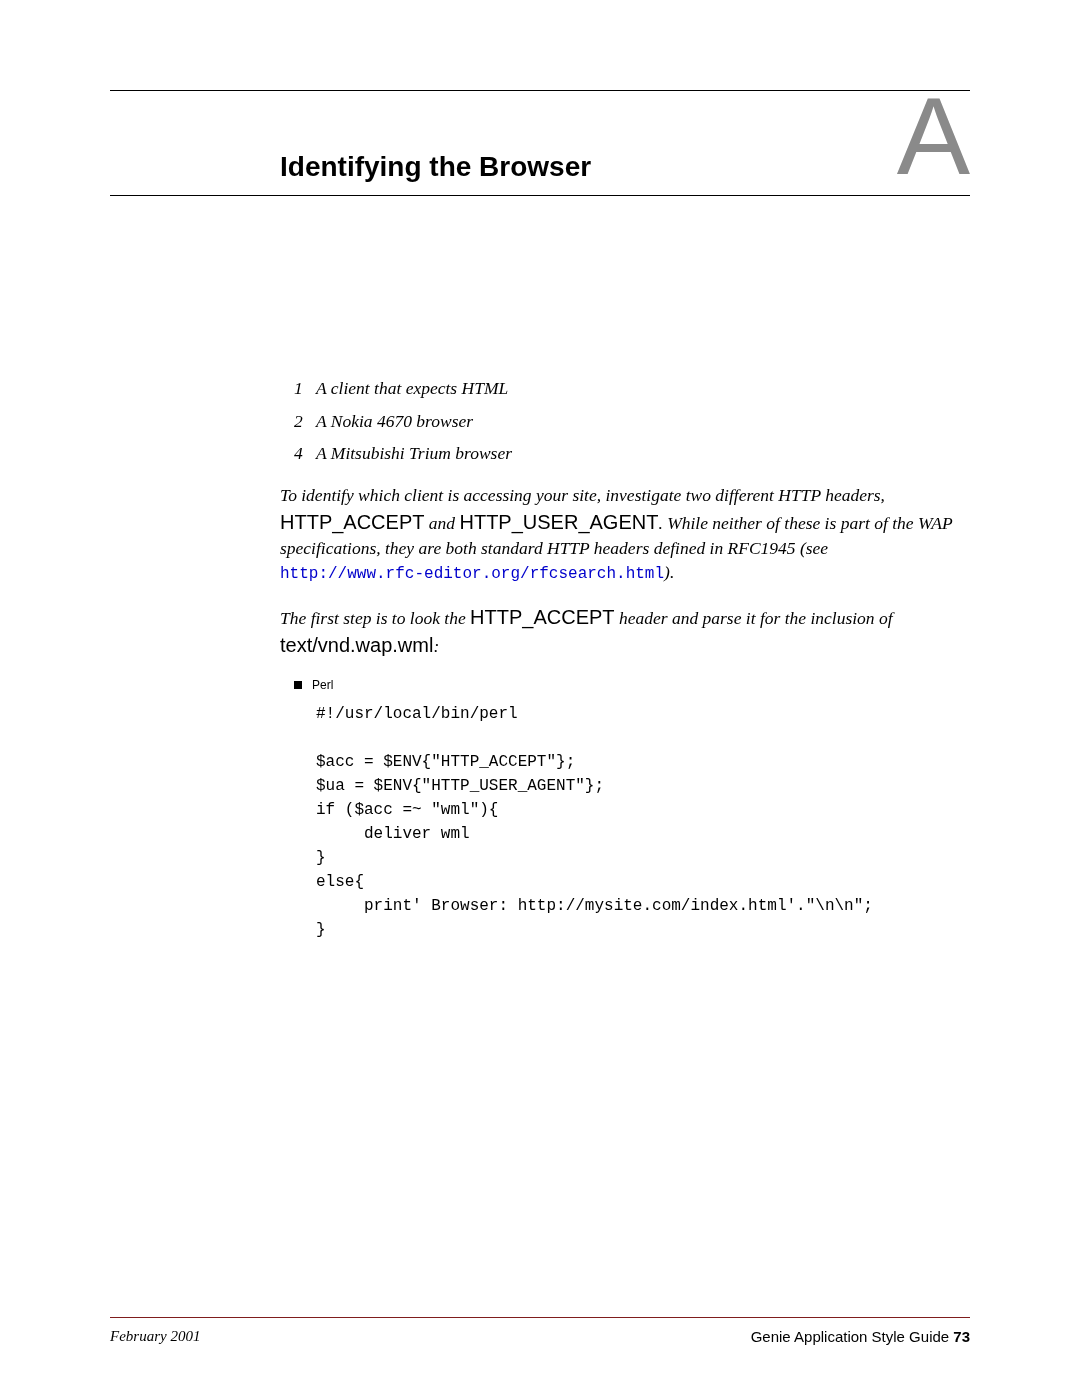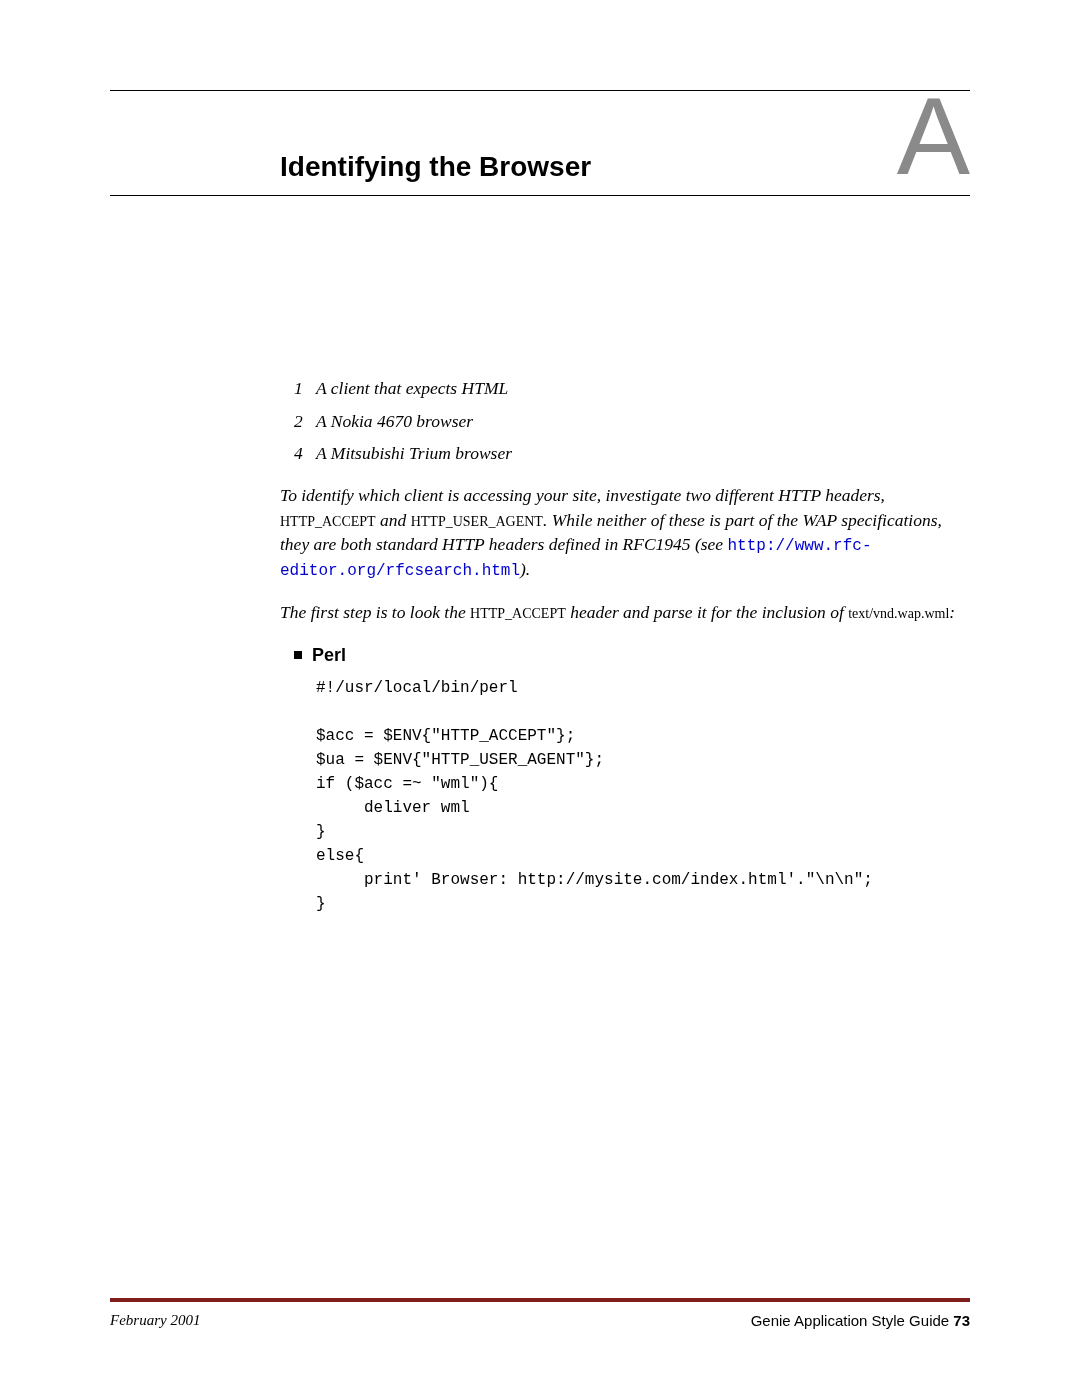--- a/index.html
+++ b/index.html
@@ -69,23 +69,23 @@
   .num-list .num {
     display: inline-block;
     width: 18px;
     font-style: italic;
   }
   .para {
     font-style: italic;
     margin-bottom: 10px;
   }
   .mono {
-    font-family: Liberation Serif, serif;
+    font-family: Liberation Sans, sans-serif;
     font-style: normal;
-    font-size: 14px;
+    font-size: 20px;
   }
   .link {
     font-family: 'Courier New', Courier, monospace;
     font-style: normal;
     color: #0000cc;
     font-size: 16px;
   }
   .perl-label-row {
     margin-top: 18px;
     margin-bottom: 8px;
@@ -96,36 +96,36 @@
   }
   .bullet-square {
     width: 8px;
     height: 8px;
     background: #000;
     display: inline-block;
     flex-shrink: 0;
   }
   .perl-label {
     font-family: Arial, Helvetica, sans-serif;
-    font-weight: bold;
-    font-size: 18px;
+    font-weight: normal;
+    font-size: 12px;
   }
   .code-block {
     font-family: 'Courier New', Courier, monospace;
     font-size: 16px;
     white-space: pre;
     margin-left: 36px;
     line-height: 1.5;
   }
   .footer {
     position: absolute;
-    bottom: 68px;
+    bottom: 52px;
     left: 110px;
     right: 110px;
-    border-top: 4px solid #7f1d1d;
+    border-top: 1px solid #7f1d1d;
     padding-top: 10px;
     display: flex;
     justify-content: space-between;
     font-size: 15px;
   }
   .footer-left {
     font-style: italic;
     font-family: Georgia, 'Times New Roman', serif;
   }
   .footer-right {

